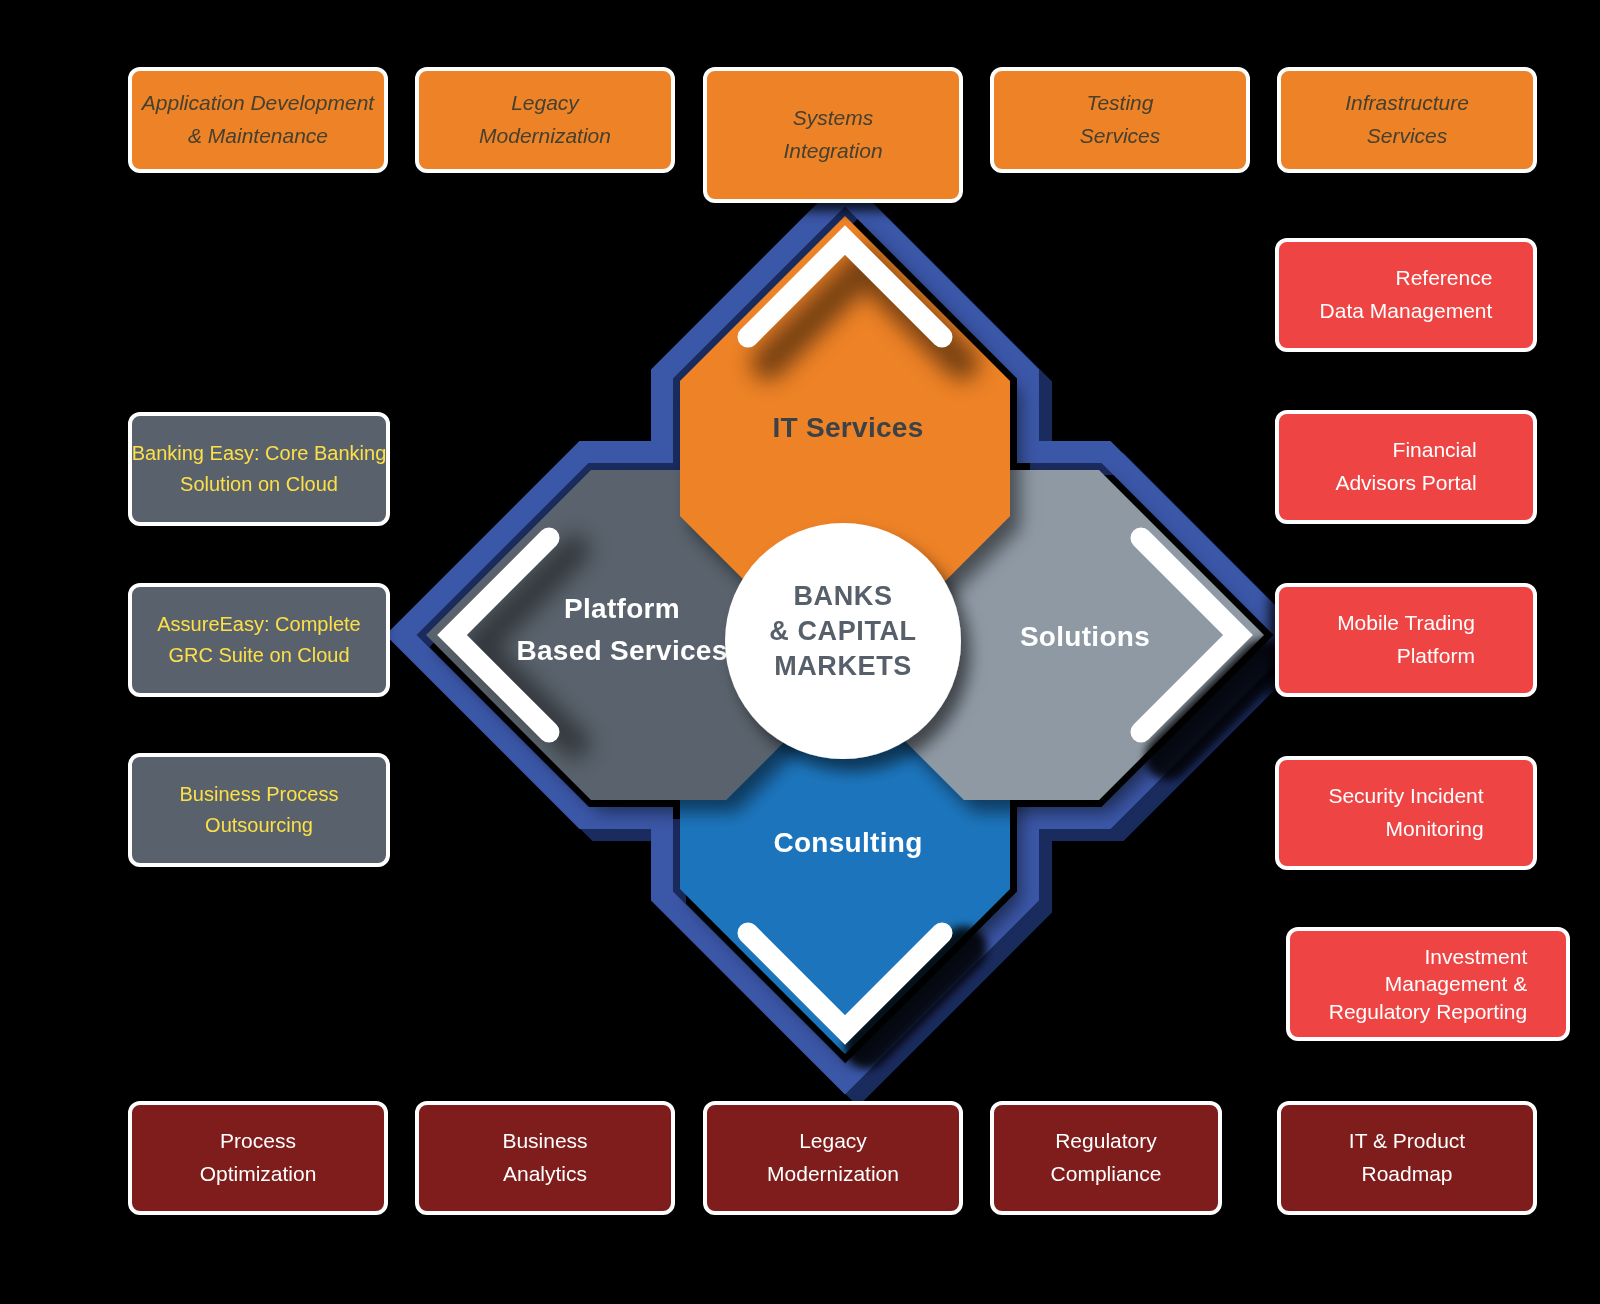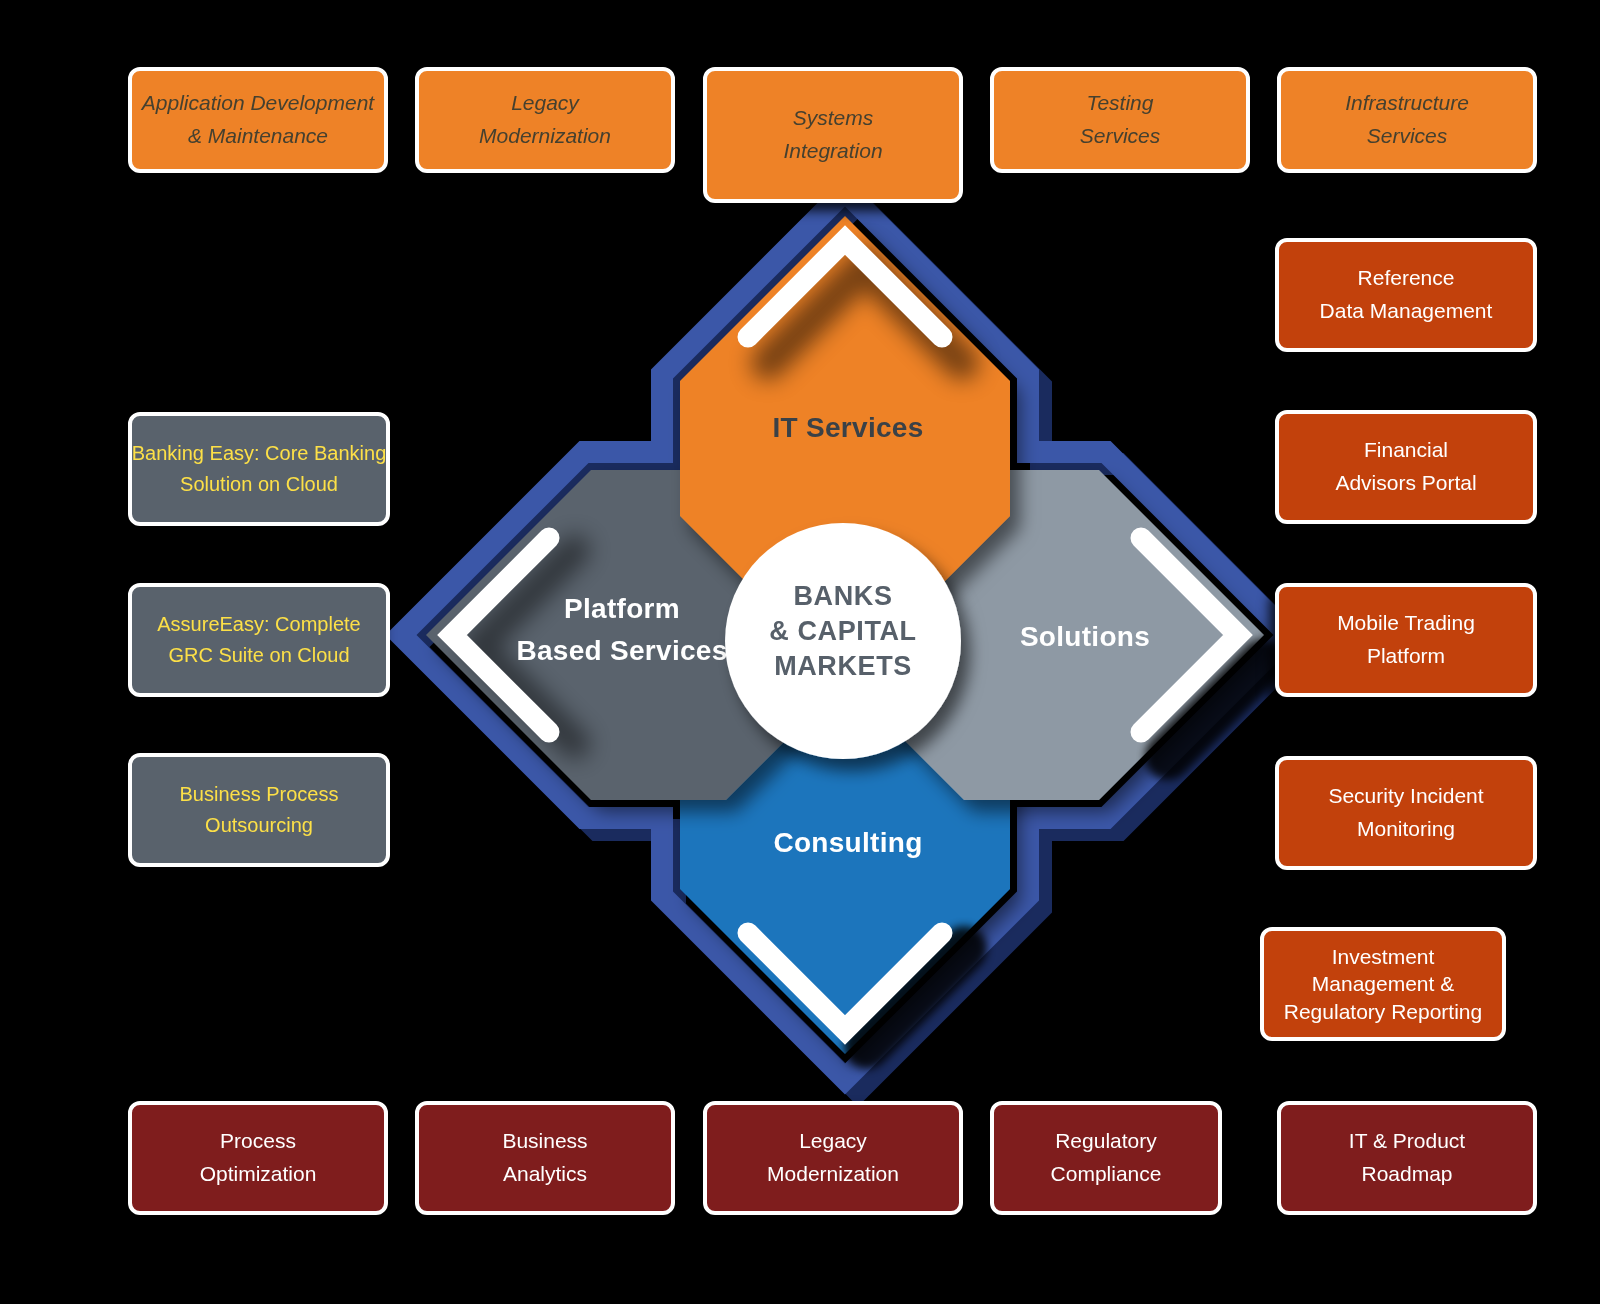--- a/index.html
+++ b/index.html
@@ -5,21 +5,21 @@
   html,body{margin:0;padding:0;background:#000;}
   #canvas{position:relative;width:1600px;height:1304px;background:#000;overflow:hidden;
           font-family:"Liberation Sans","DejaVu Sans",sans-serif;}
   .box{position:absolute;box-sizing:border-box;border:4px solid #fff;border-radius:12px;
        display:flex;align-items:center;justify-content:center;text-align:center;
        box-shadow:-6px 8px 12px rgba(0,0,0,.8);}
   .box-label{white-space:nowrap;line-height:1.55;font-size:21px;}
   .b-orange{background:#EE8227;color:#45402F;font-style:italic;}
   .b-dark{background:#59626C;color:#fde047;}
   .b-dark .box-label{font-size:20px;}
-  .b-gray{background:#c2410c;color:#fff;}
+  .b-gray{background:#ef4444;color:#fff;text-align:right;}
   .b-blue{background:#7f1d1d;color:#fff;}
   svg{position:absolute;left:0;top:0;}
   .frame{fill:none;stroke-width:22;stroke-linejoin:miter;}
   .chev{fill:none;stroke:#fff;stroke-width:21;stroke-linecap:round;stroke-linejoin:miter;}
   .chev-sh{fill:none;stroke:#000;stroke-linecap:round;stroke-linejoin:miter;}
   .seg-label{font-size:28px;font-weight:700;fill:#fff;text-anchor:middle;letter-spacing:.3px;}
   .seg-label.dark{fill:#3A4147;}
   .center-label{font-size:27px;font-weight:700;fill:#57606A;text-anchor:middle;letter-spacing:.6px;}
 </style>
 </head>
@@ -104,21 +104,21 @@
     </div>
   <div class="box b-gray" style="left:1275px;top:410px;width:262px;height:114px">
     <div class="box-label"><span>Financial</span><br><span>Advisors Portal</span></div>
     </div>
   <div class="box b-gray" style="left:1275px;top:583px;width:262px;height:114px">
     <div class="box-label"><span>Mobile Trading</span><br><span>Platform</span></div>
     </div>
   <div class="box b-gray" style="left:1275px;top:756px;width:262px;height:114px">
     <div class="box-label"><span>Security Incident</span><br><span>Monitoring</span></div>
     </div>
-  <div class="box b-gray" style="left:1260px;top:927px;width:246px;height:114px">
+  <div class="box b-gray" style="left:1286px;top:927px;width:284px;height:114px">
     <div class="box-label" style="line-height:1.3"><span>Investment</span><br><span>Management &amp;</span><br><span>Regulatory Reporting</span></div>
     </div>
 
   <div class="box b-blue" style="left:128px;top:1101px;width:260px;height:114px">
     <div class="box-label"><span>Process</span><br><span>Optimization</span></div>
     </div>
   <div class="box b-blue" style="left:415px;top:1101px;width:260px;height:114px">
     <div class="box-label"><span>Business</span><br><span>Analytics</span></div>
     </div>
   <div class="box b-blue" style="left:703px;top:1101px;width:260px;height:114px">

